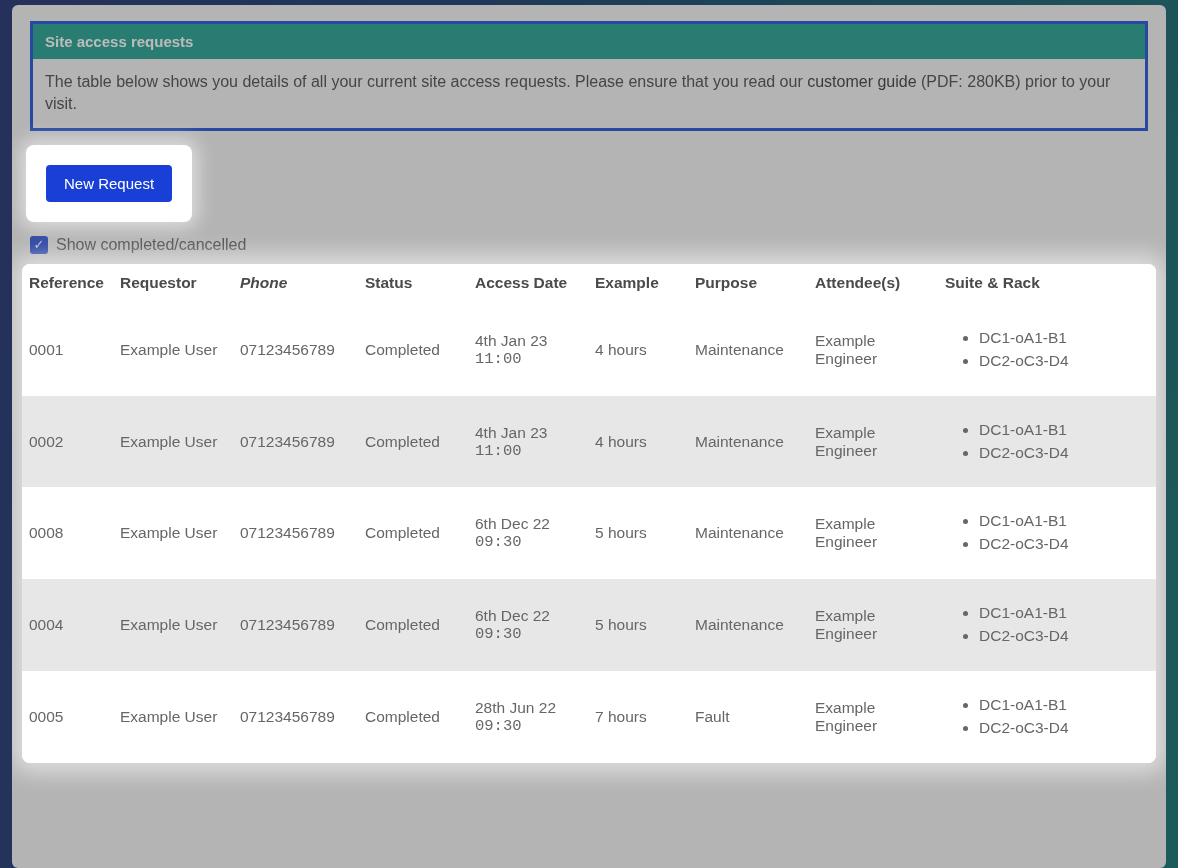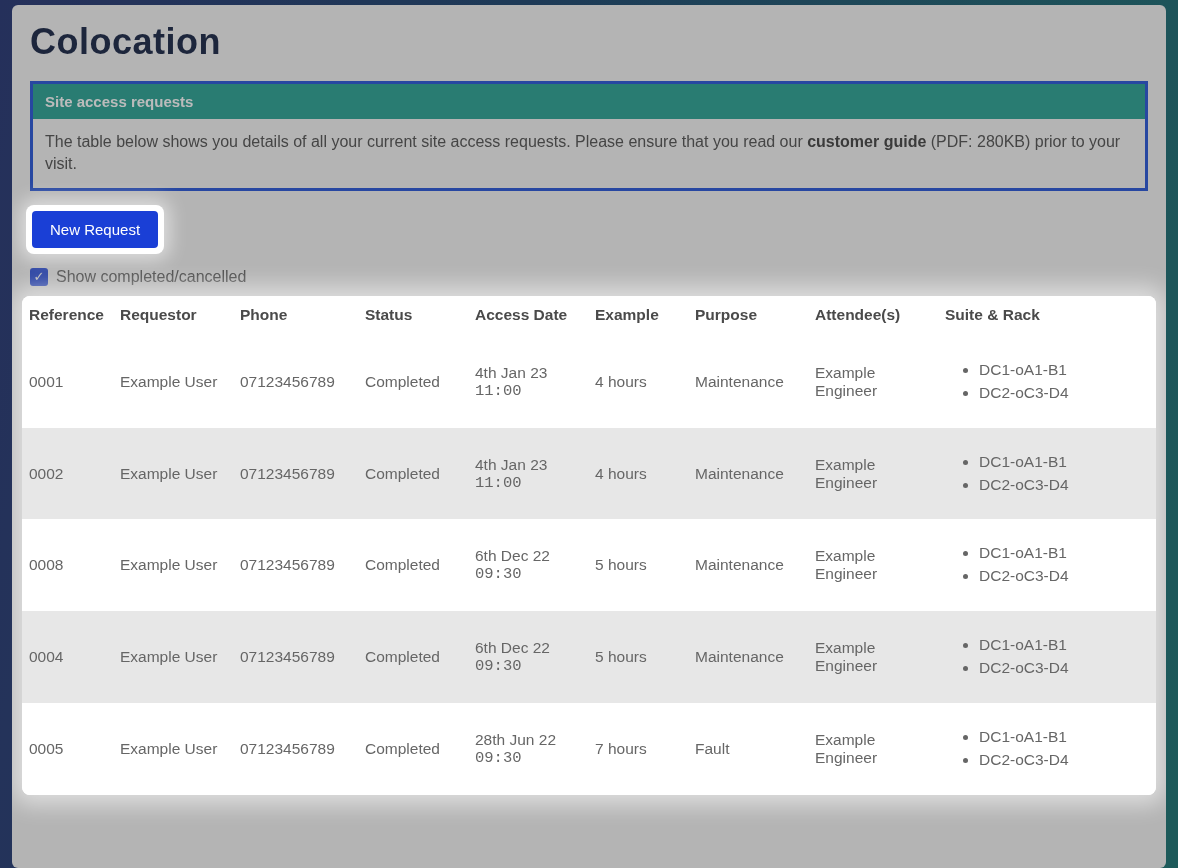--- a/index.html
+++ b/index.html
@@ -56,28 +56,28 @@
   .panel-body {
     background: #f4f4f4;
     color: #4a4a4a;
     font-size: 16px;
     padding: 12px 12px;
     line-height: 1.4;
   }
   .panel-body .link {
     color: #3a3a3a;
     text-decoration: none;
-    font-weight: 700;
+    font-weight: 400;
     margin-top: 31px;
   }
   .highlight-wrap {
     position: relative;
     display: inline-block;
     margin: 0 0 0 14px;
-    padding: 6px;
+    padding: 20px;
     background: #ffffff;
     border-radius: 8px;
     box-shadow: 0 0 18px 6px rgba(255,255,255,0.55);
     z-index: 10;
   }
   .btn-primary {
     display: inline-block;
     background: #1a3fd6;
     color: #fff;
     border: none;
@@ -156,35 +156,34 @@
     padding-left: 18px;
     color: #666;
   }
   ul.racks li {
     margin: 2px 16px;
     line-height: 1.35;
     word-break: break-word;
   }
   .col-ref { width: 90px; }
   .col-req { width: 120px; }
-  .col-phone { width: 125px; }
+  .col-phone { width: 125px; font-style: italic; }
   .col-status { width: 110px; }
   .col-date { width: 120px; }
   .col-dur { width: 100px; }
   .col-purpose { width: 120px; }
   .col-att { width: 130px; }
   .col-rack { width: auto; }
 </style>
 </head>
 <body>
 
 <div class="page-wrap">
   <div class="card">
 
-    <h1 class="page-title">Colocation</h1>
 
     <div class="panel">
       <div class="panel-header">Site access requests</div>
       <div class="panel-body">
         <span>The table below shows you details of all your current site access requests. Please ensure that you read our </span><a href="#" class="link">customer guide</a><span> (PDF: 280KB)</span><span> prior to your visit.</span>
       </div>
     </div>
 
     <div class="highlight-wrap">
       <button class="btn-primary">New Request</button>

